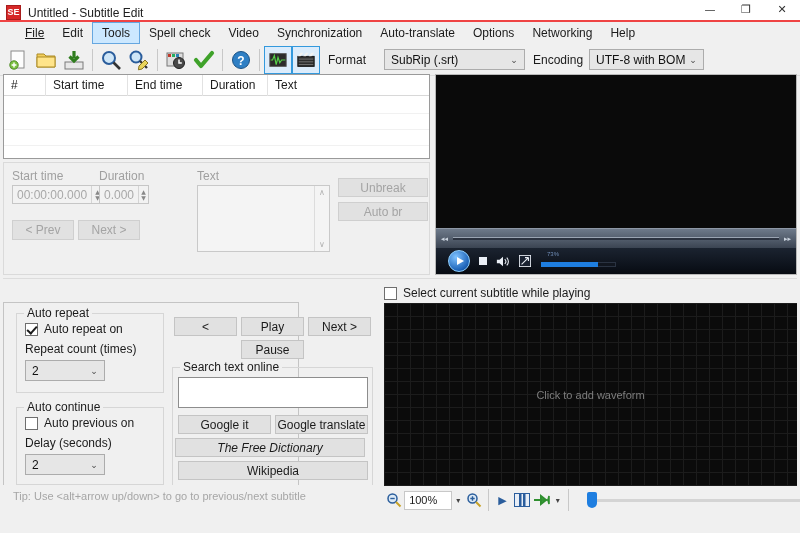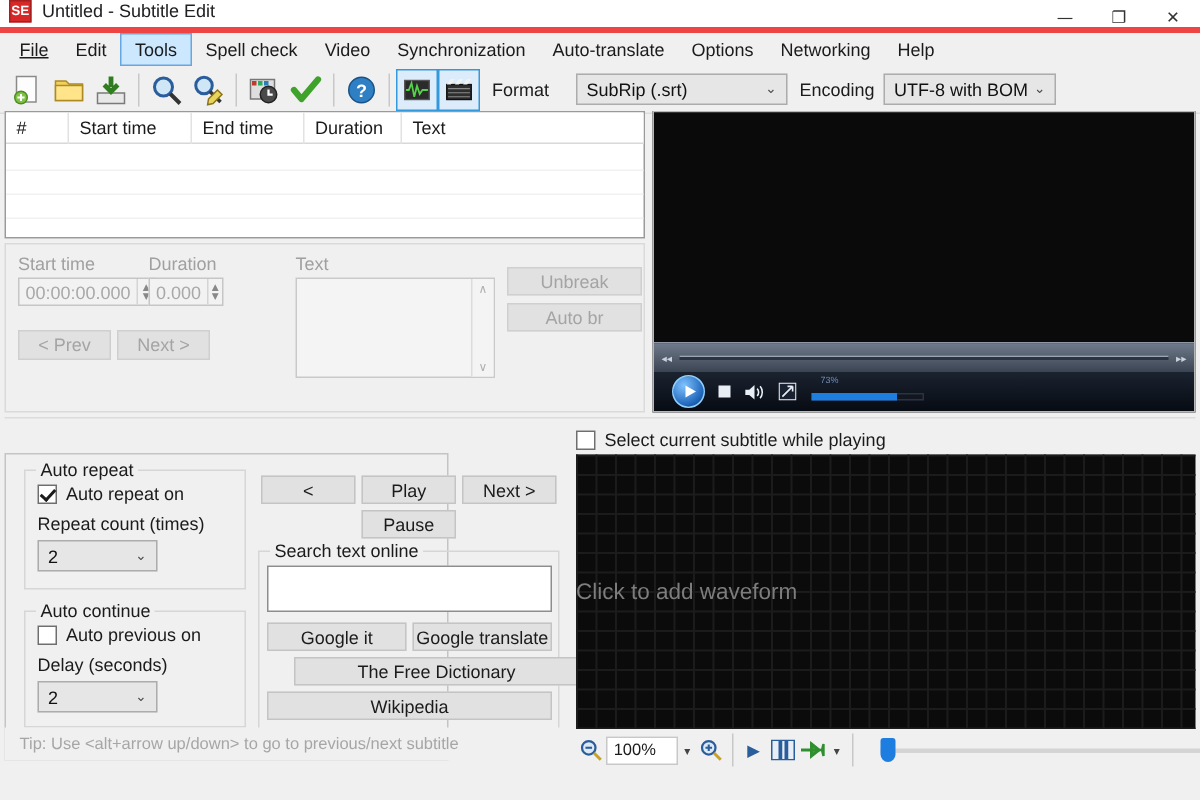--- a/index.html
+++ b/index.html
@@ -7,40 +7,41 @@
   body {
     width:800px; height:533px; overflow:hidden;
     font-family:"Liberation Sans", sans-serif;
     font-size:12px; color:#1b1b1b;
     background:#f0f0f0;
   }
   .app { position:relative; width:800px; height:533px; background:#f0f0f0; }
 
   
   .titlebar {
-    height:22px; background:#ffffff; display:flex; align-items:flex-start;
-    border-bottom:4px solid #ef4444;
+    height:22px; background:#ffffff; display:flex; align-items:flex-end;
+    border-bottom:2px solid #ef4444;
   }
   .app-icon {
     width:15px; height:15px; margin-left:6px; margin-right:7px;
     background:#d62828; border:1px solid #a81d1d; color:#fff;
     font-size:9px; font-weight:bold; line-height:13px; text-align:center;
     font-family:"Liberation Sans", sans-serif;
   }
   .title-text { font-size:12px; color:#202020; }
   .win-ctrls { margin-left:auto; display:flex; height:22px; }
   .win-btn {
     width:36px; height:22px; display:flex; align-items:center; justify-content:center;
     color:#333; font-size:11px; font-family:"DejaVu Sans", sans-serif;
   }
 
   
   .menubar {
     height:22px; background:#f0f0f0; display:flex; align-items:stretch;
     padding-left:4px;
+    margin-left:12px;
   }
   .menu-item {
     padding:0 9px; display:flex; align-items:center; font-size:12px; color:#1b1b1b;
     white-space:nowrap;
   }
   .menu-item.hot {
     background:#cce8ff; border:1px solid #66a7e0;
   }
   .menu-item u { text-decoration:underline; }
 
@@ -169,22 +170,22 @@
 
   
   .wf-head { position:absolute; left:384px; top:284px; width:413px; height:18px; display:flex; align-items:center; }
   .waveform {
     position:absolute; left:384px; top:303px; width:413px; height:183px;
     background:#0b0b0b;
     background-image:
       linear-gradient(to right, #1c1c1c 1px, transparent 1px),
       linear-gradient(to bottom, #1c1c1c 1px, transparent 1px);
     background-size:13px 13px;
-    display:flex; align-items:center; 
-    color:#7d7d7d; font-size:15px;
+    display:flex; align-items:center; justify-content:center;
+    color:#7d7d7d; font-size:11px;
   }
   .wf-toolbar {
     position:absolute; left:384px; top:488px; width:413px; height:24px;
     display:flex; align-items:center;
   }
   .wf-combo {
     height:19px; width:52px; background:#fff; border:1px solid #c8c8c8;
     display:flex; align-items:center; font-size:11px; padding-left:4px;
   }
   .mini-arrow { font-size:8px; color:#444; padding:0 4px; font-family:"DejaVu Sans", sans-serif; }
@@ -469,21 +470,21 @@
     <div class="btn enabled" style="position:absolute;left:304px;top:14px;width:63px;height:19px;">
         <span>Next &gt;</span>
       </div>
     <div class="btn enabled" style="position:absolute;left:237px;top:37px;width:63px;height:19px;">Pause</div>
 
     <div class="group" style="left:168px;top:64px;width:201px;height:121px;">
       <span class="gtitle">Search text online</span>
       <div style="position:absolute;left:5px;top:9px;width:190px;height:31px;background:#fff;border:1px solid #8d8d8d;"></div>
       <div class="btn enabled" style="position:absolute;left:5px;top:47px;width:93px;height:19px;">Google it</div>
       <div class="btn enabled" style="position:absolute;left:102px;top:47px;width:93px;height:19px;">Google translate</div>
-      <div class="btn enabled" style="position:absolute;left:23px;top:70px;width:190px;height:19px;">The Free Dictionary</div>
+      <div class="btn enabled" style="position:absolute;left:2px;top:70px;width:190px;height:19px;font-style:italic;">The Free Dictionary</div>
       <div class="btn enabled" style="position:absolute;left:5px;top:93px;width:190px;height:19px;">Wikipedia</div>
     </div>
   </div>
 
   <div class="tipbar">Tip: Use &lt;alt+arrow up/down&gt; to go to previous/next subtitle</div>
 
   <div class="wf-head">
     <div class="chk">
       <span class="chkbox"></span>
       <span>Select current subtitle while playing</span>

